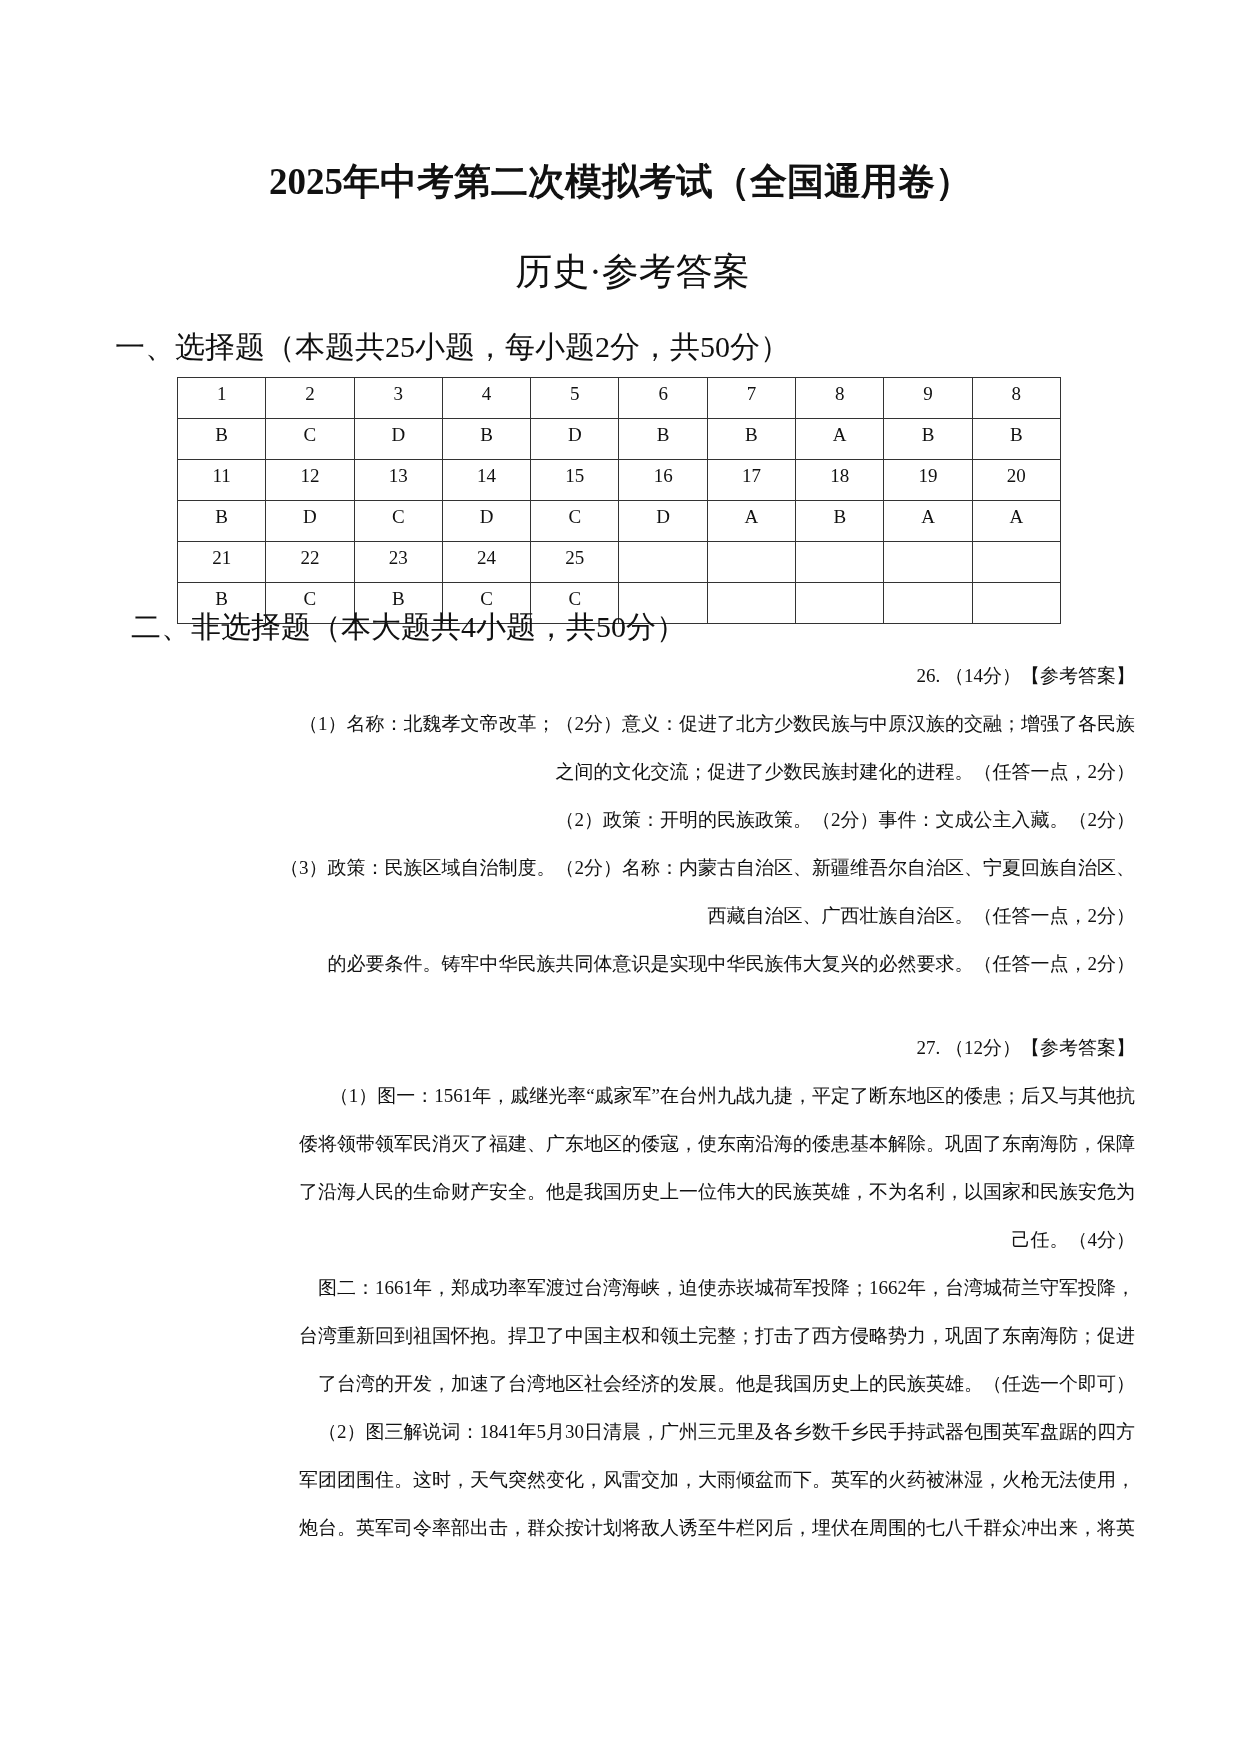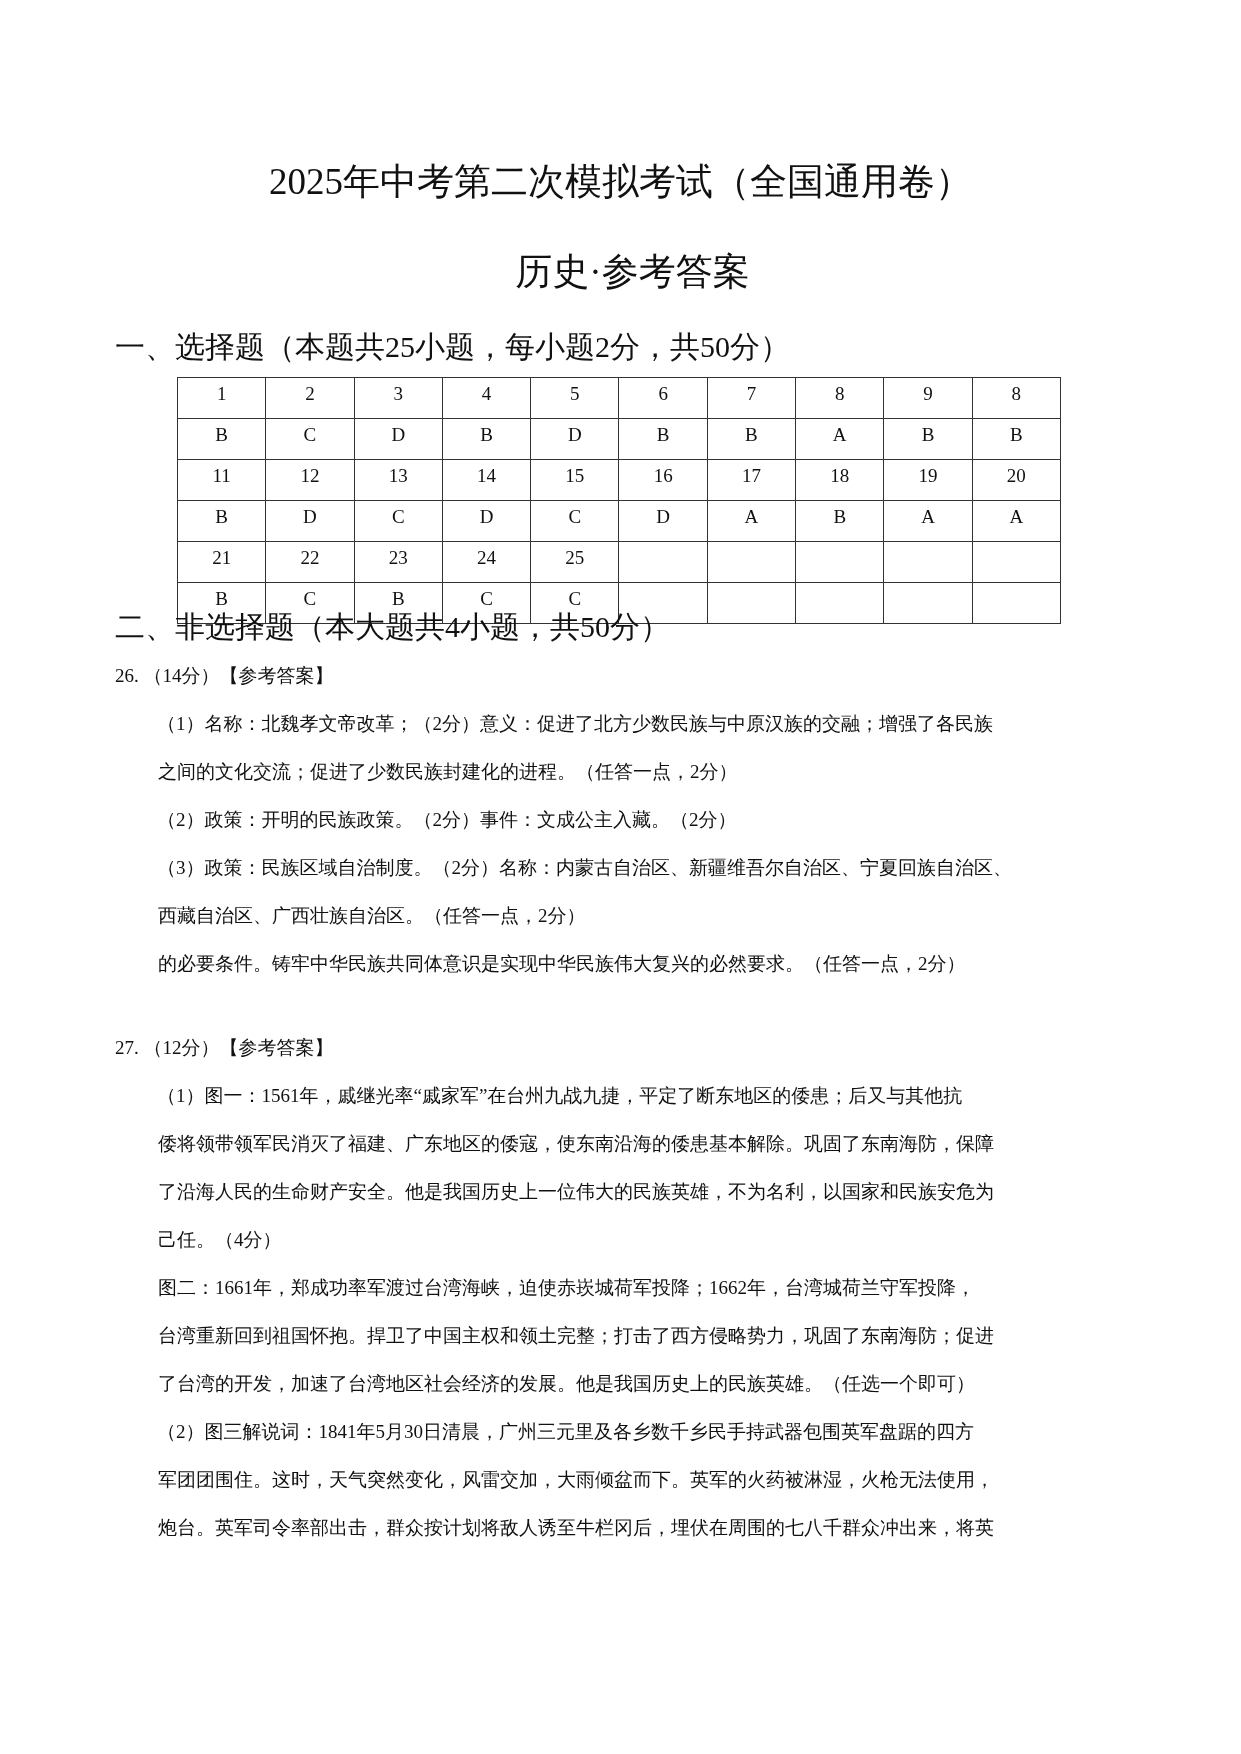--- a/index.html
+++ b/index.html
@@ -22,21 +22,21 @@
       height: 1754px;
     }
     .main-title {
       position: absolute;
       left: 0; right: 0;
       top: 158px;
       text-align: center;
       font-size: 37px;
       line-height: 48px;
       letter-spacing: 0px;
-      font-weight: normal;
+      font-weight: bold;
       margin: 0;
     }
     .sub-title {
       position: absolute;
       left: 0; right: 0;
       top: 248px;
       text-align: center;
       font-size: 37px;
       line-height: 48px;
       font-weight: normal;
@@ -45,21 +45,21 @@
     }
     .section-heading {
       position: absolute;
       left: 115px;
       font-size: 30px;
       line-height: 30px;
       font-weight: normal;
       margin: 0;
     }
     #sec1 { top: 332px; }
-    #sec2 { top: 612px; }
+    #sec2 { top: 612px; margin-left: 16px; }
 
     table.answers {
       position: absolute;
       left: 177px;
       top: 377px;
       width: 884px;
       border-collapse: collapse;
       table-layout: fixed;
     }
     table.answers td {
@@ -73,20 +73,21 @@
       line-height: 26px;
     }
 
     .qa {
       position: absolute;
       left: 115px;
       width: 1020px;
       font-size: 19px;
       line-height: 48px;
       margin: 0;
+      text-align: right;
     }
     .qa .qhead {
       display: block;
     }
     .qa .para {
       display: block;
       padding-left: 44px;
       text-indent: -2px;
     }
     .qa .para.plain {

